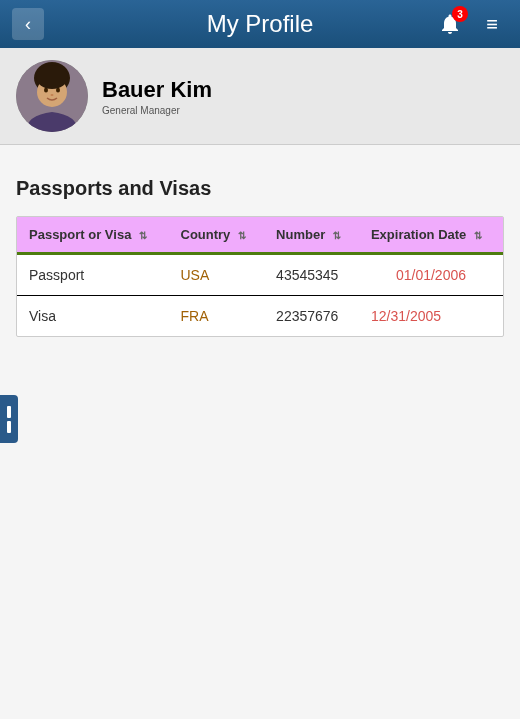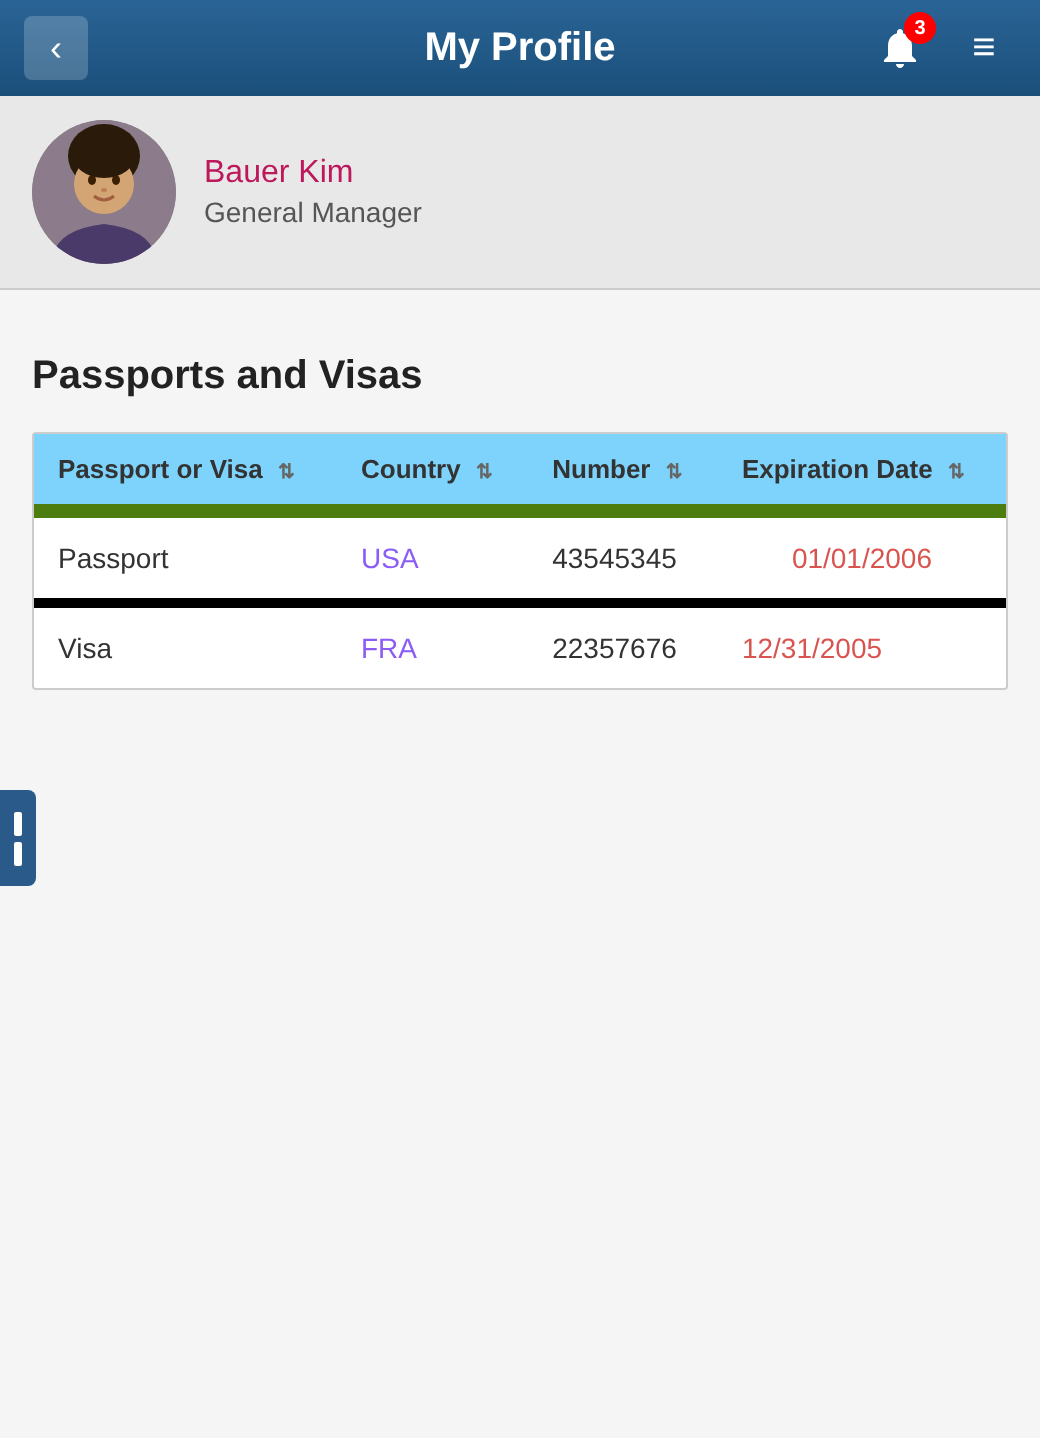--- a/index.html
+++ b/index.html
@@ -28,22 +28,22 @@
       background: rgba(255,255,255,0.2);
       border-radius: 4px;
       display: flex;
       align-items: center;
       justify-content: center;
       cursor: pointer;
       font-size: 18px;
       color: white;
     }
     .header-title {
-      font-size: 20px;
-      font-weight: bold;
+      font-size: 24px;
+      font-weight: normal;
       color: white;
       position: absolute;
       left: 50%;
       transform: translateX(-50%);
     }
     .header-icons {
       display: flex;
       align-items: center;
       gap: 10px;
     }
@@ -105,28 +105,27 @@
     .avatar svg {
       width: 72px;
       height: 72px;
     }
     .profile-info {
       display: flex;
       flex-direction: column;
       gap: 2px;
     }
     .profile-name {
-      font-size: 16px;
-      font-weight: normal;
-      color: #be185d;
+      font-size: 22px;
+      font-weight: bold;
+      color: #000000;
     }
     .profile-title {
-      font-size: 14px;
+      font-size: 10px;
       color: #555;
-      text-align: center;
     }
     .profile-links {
       display: flex;
       gap: 8px;
       margin-top: 4px;
     }
     .profile-link {
       font-size: 13px;
       color: #2a6496;
       cursor: pointer;
@@ -149,45 +148,45 @@
     .table-container {
       border: 1px solid #ccc;
       border-radius: 2px;
       background: white;
     }
     table {
       width: 100%;
       border-collapse: collapse;
     }
     thead tr {
-      background: #7dd3fc;
-      border-bottom: 7px solid #4d7c0f;
+      background: #f0abfc;
+      border-bottom: 3px solid #4d7c0f;
     }
     th {
       padding: 10px 12px;
       text-align: left;
       font-size: 13px;
       font-weight: bold;
       color: #333;
       white-space: nowrap;
     }
     th .sort-icon {
       display: inline-block;
       margin-left: 4px;
       color: #666;
       font-size: 10px;
     }
     td {
       padding: 12px 12px;
       font-size: 14px;
       color: #333;
-      border-top: 5px solid #000000;
+      border-top: 1px solid #000000;
     }
     td.link-cell {
-      color: #8b5cf6;
+      color: #a16207;
     }
     tbody tr:first-child td {
       border-top: none;
     }
     tbody tr {
       border-bottom: 1px solid #3b82f6;
     }
     tbody tr:last-child {
       border-bottom: none;
     }

